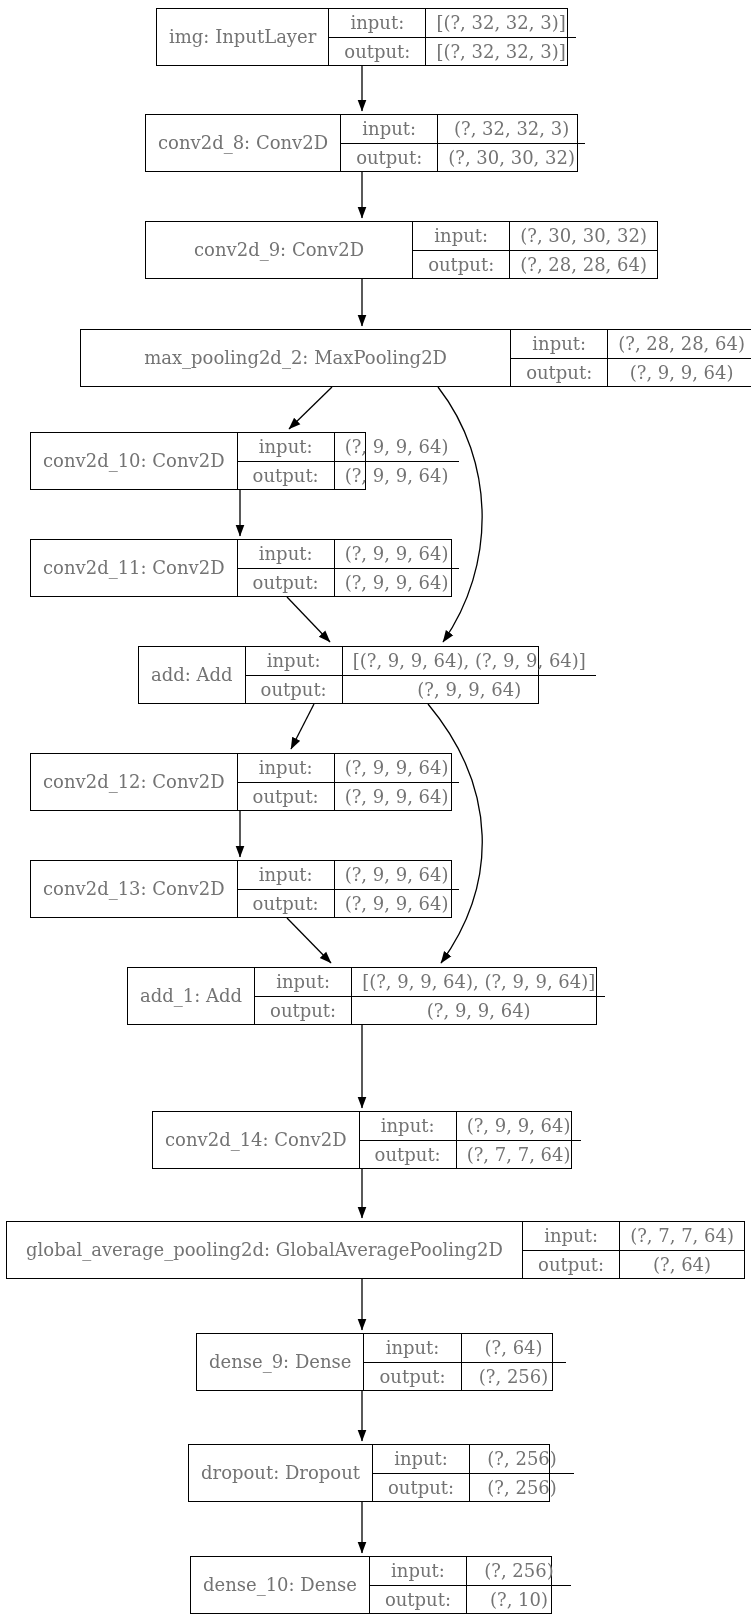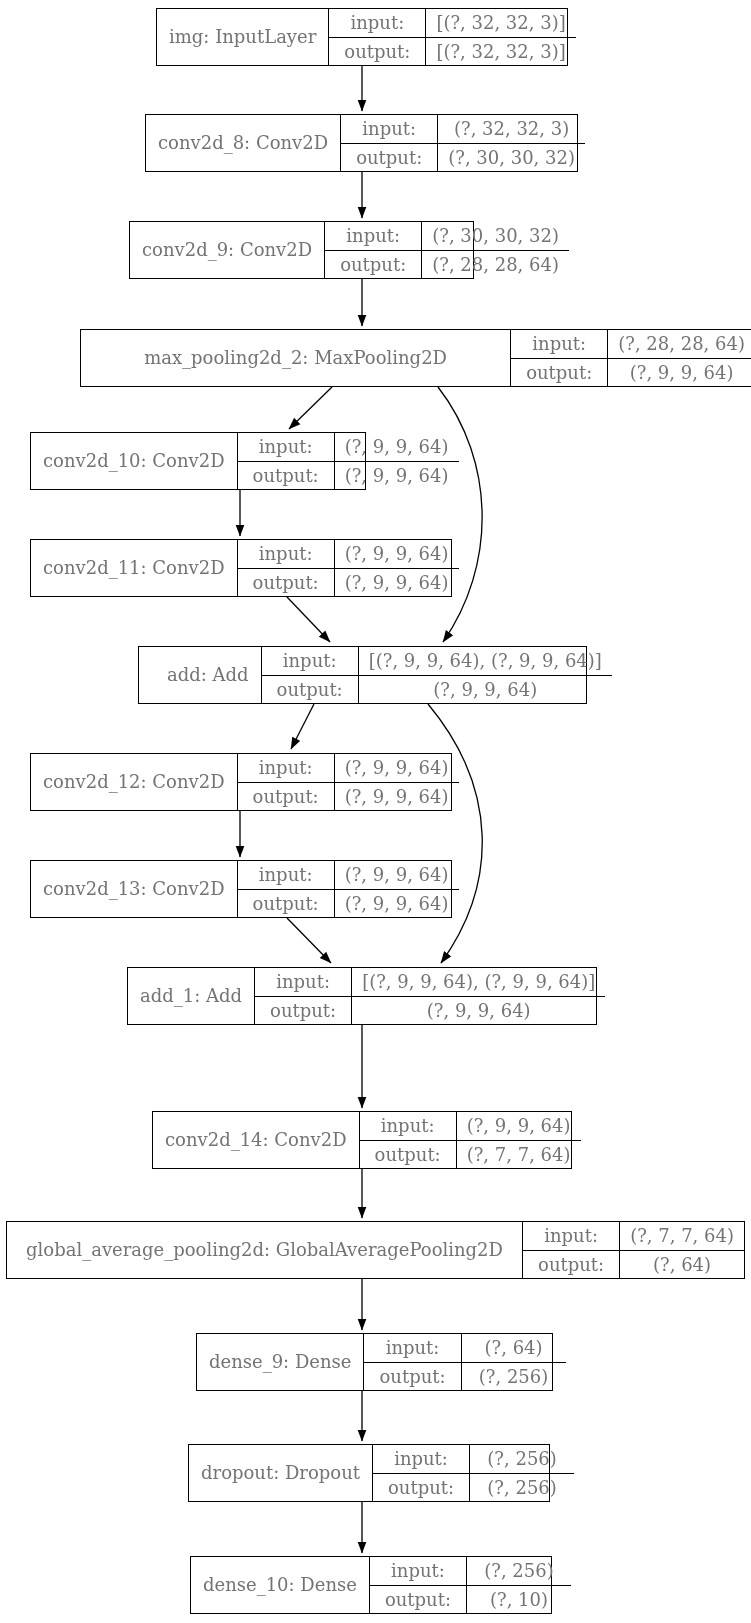--- a/index.html
+++ b/index.html
@@ -84,21 +84,21 @@
   </div>
 
   <div class="node" style="left:145px;top:114px;width:433px;">
     <div class="cell name">conv2d_8: Conv2D</div>
     <div class="cell lbl r1">input:</div>
     <div class="cell val r1">(?, 32, 32, 3)</div>
     <div class="cell lbl r2">output:</div>
     <div class="cell val r2">(?, 30, 30, 32)</div>
   </div>
 
-  <div class="node" style="left:129px;top:221px;width:345px;">
+  <div class="node" style="left:145px;top:221px;width:513px;">
     <div class="cell name">conv2d_9: Conv2D</div>
     <div class="cell lbl r1">input:</div>
     <div class="cell val r1">(?, 30, 30, 32)</div>
     <div class="cell lbl r2">output:</div>
     <div class="cell val r2">(?, 28, 28, 64)</div>
   </div>
 
   <div class="node" style="left:80px;top:329px;width:676px;">
     <div class="cell name">max_pooling2d_2: MaxPooling2D</div>
     <div class="cell lbl r1">input:</div>
@@ -116,21 +116,21 @@
   </div>
 
   <div class="node" style="left:30px;top:539px;width:422px;">
     <div class="cell name">conv2d_11: Conv2D</div>
     <div class="cell lbl r1">input:</div>
     <div class="cell val r1">(?, 9, 9, 64)</div>
     <div class="cell lbl r2">output:</div>
     <div class="cell val r2">(?, 9, 9, 64)</div>
   </div>
 
-  <div class="node" style="left:138px;top:646px;width:449px;padding-left:16px;">
+  <div class="node" style="left:138px;top:646px;width:401px;">
     <div class="cell name">add: Add</div>
     <div class="cell lbl r1">input:</div>
     <div class="cell val r1">[(?, 9, 9, 64), (?, 9, 9, 64)]</div>
     <div class="cell lbl r2">output:</div>
     <div class="cell val r2">(?, 9, 9, 64)</div>
   </div>
 
   <div class="node" style="left:30px;top:753px;width:422px;">
     <div class="cell name">conv2d_12: Conv2D</div>
     <div class="cell lbl r1">input:</div>

